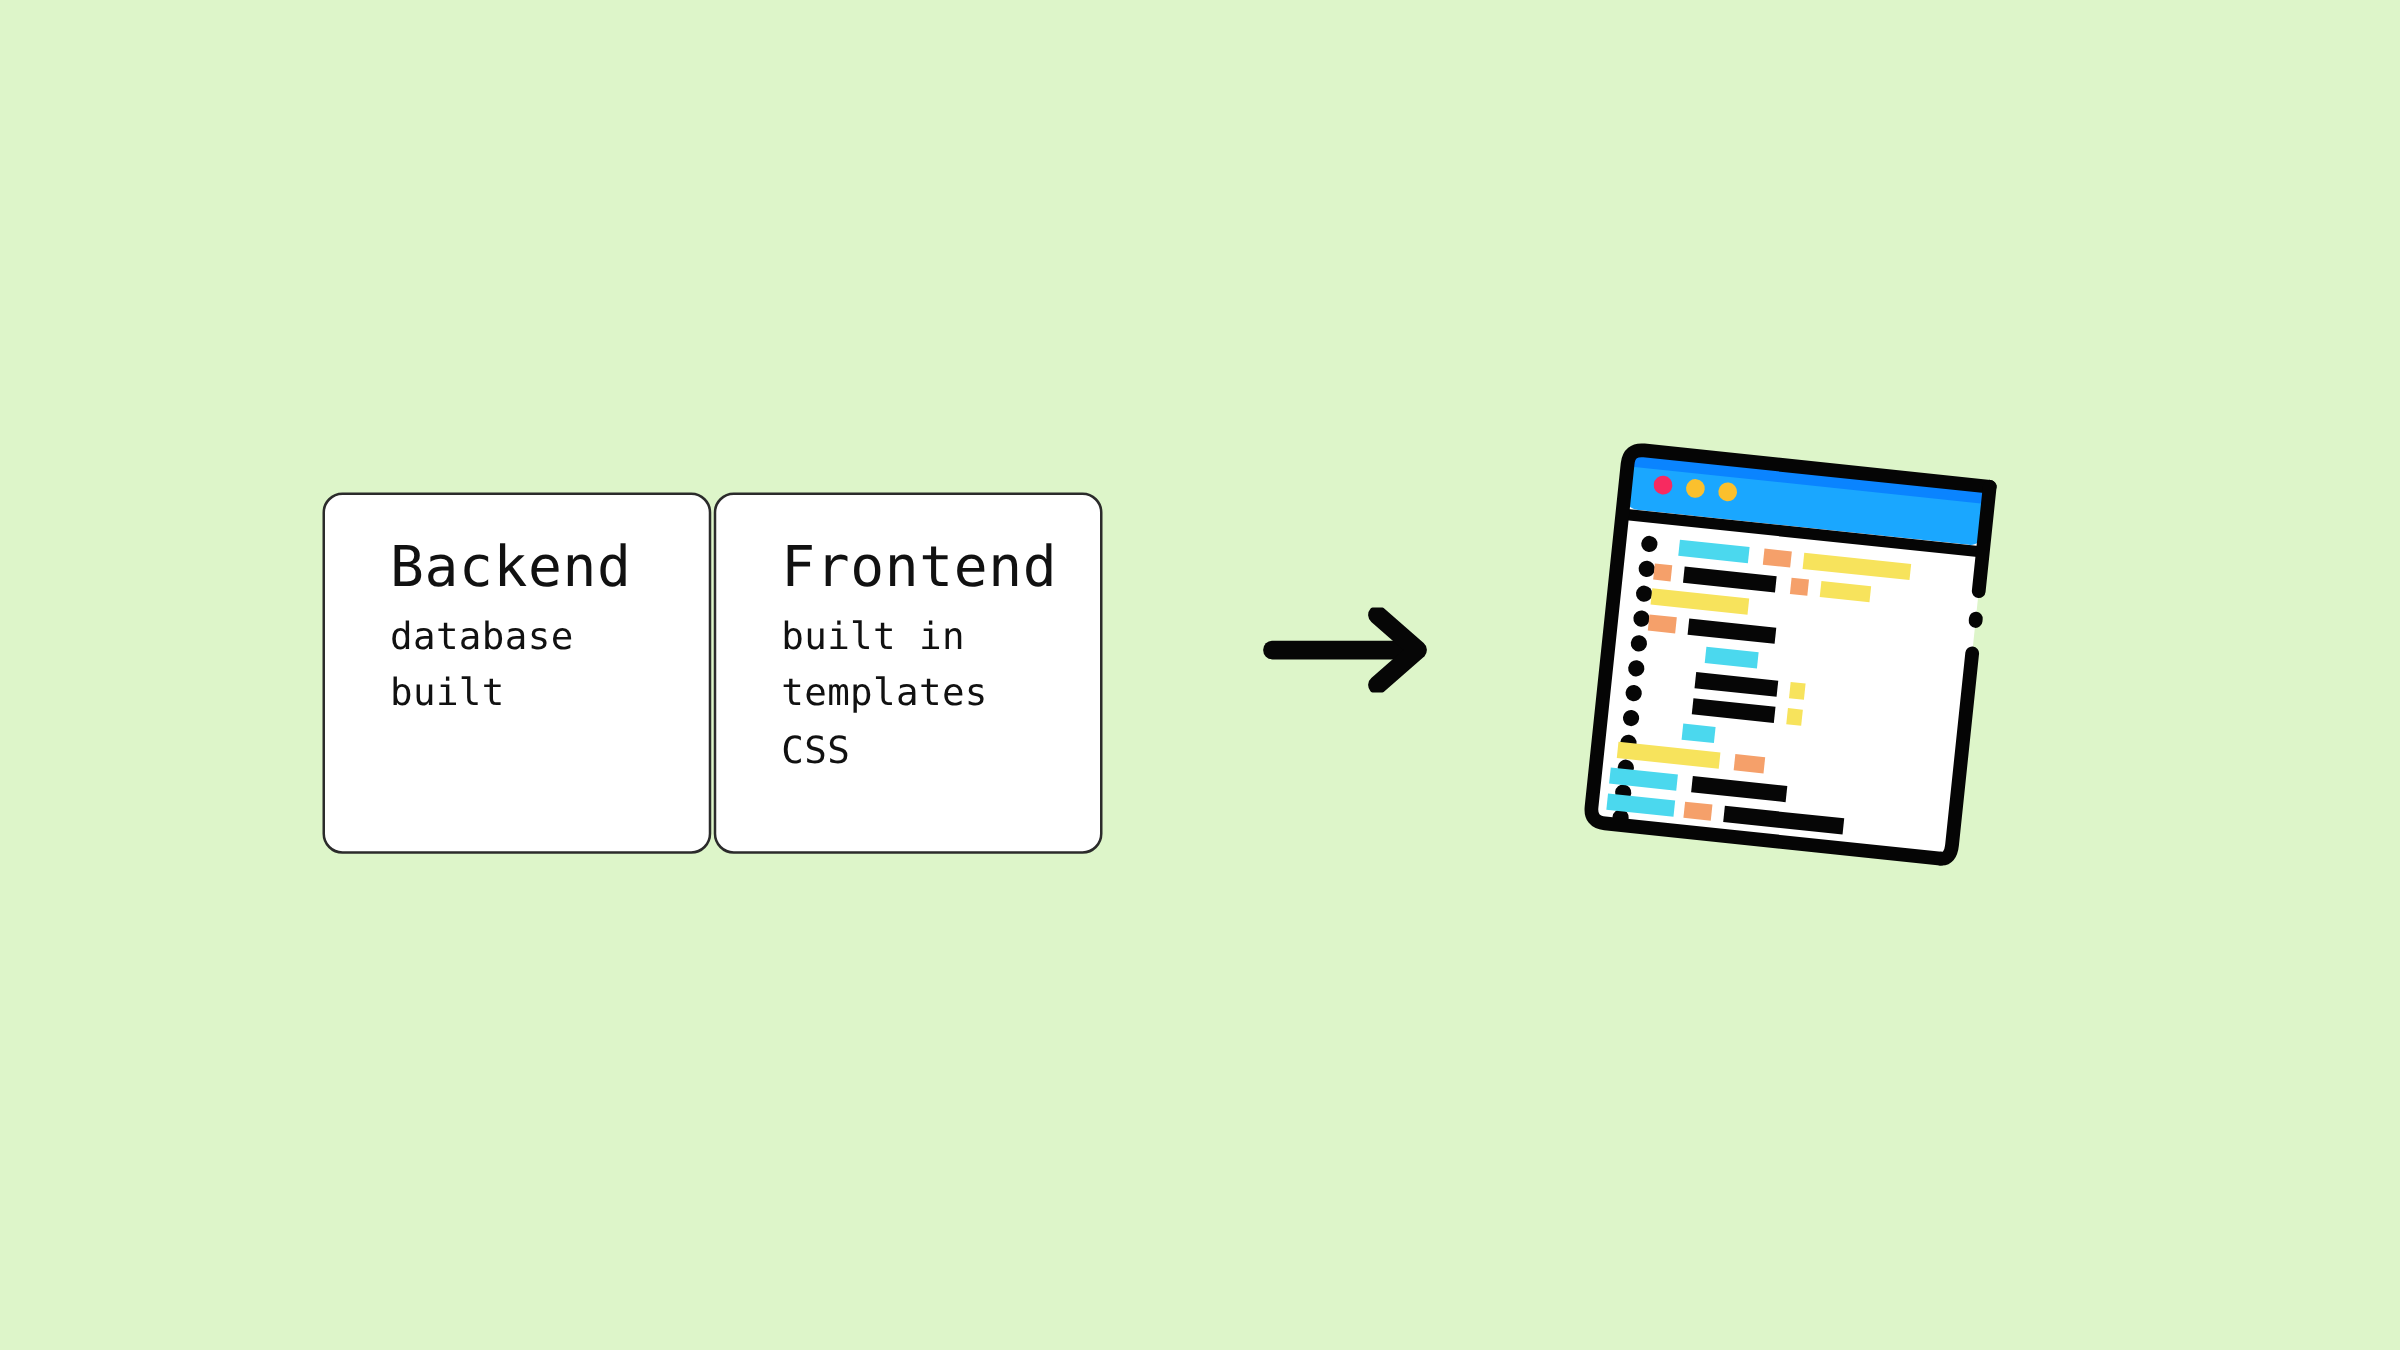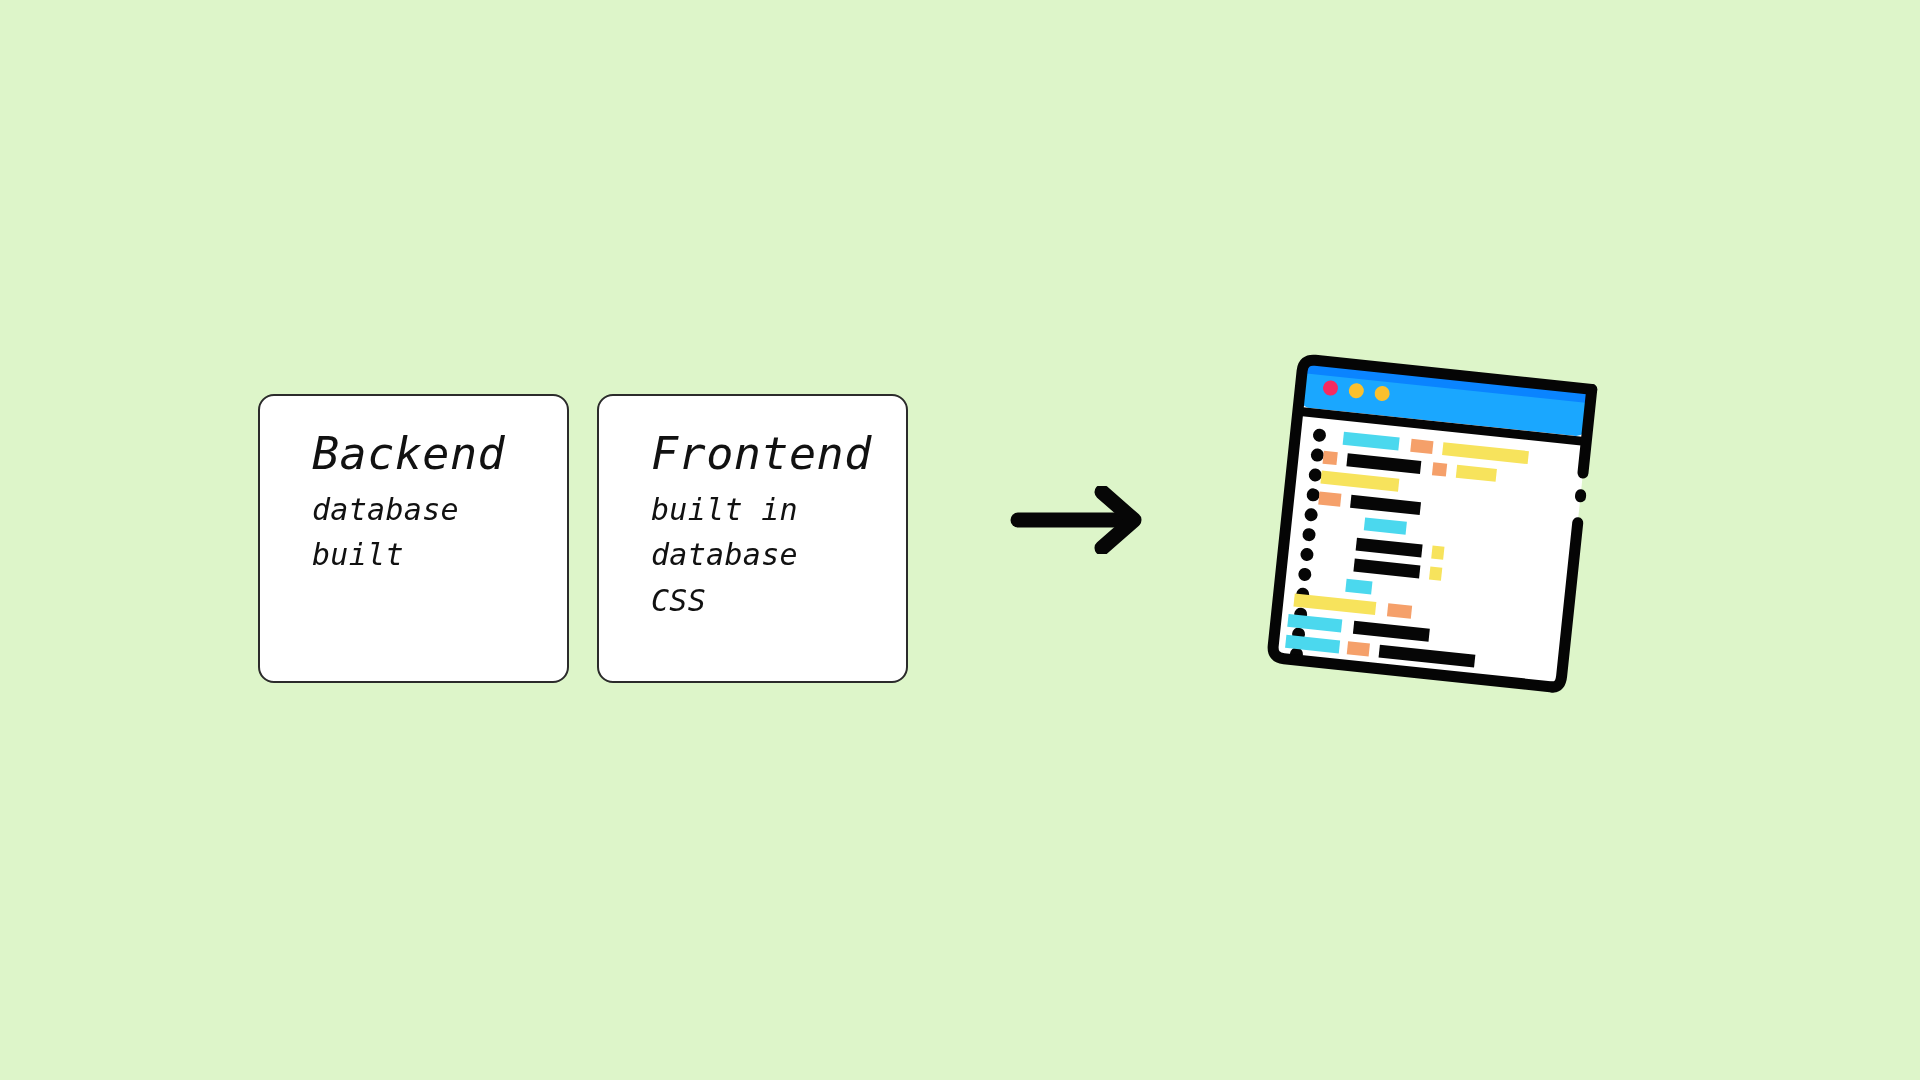--- a/index.html
+++ b/index.html
@@ -11,21 +11,20 @@
     height: 1080px;
     background: #ddf5c9;
     font-family: "DejaVu Sans Mono", "Liberation Mono", monospace;
     overflow: hidden;
     position: relative;
   }
 
   #stage {
     position: absolute;
     inset: 0;
-    font-style: italic;
   }
 
   
   .card {
     position: absolute;
     background: #ffffff;
     border: 2px solid #2b2b2b;
     border-radius: 16px;
     box-sizing: border-box;
     padding: 34px 0 0 52px;
@@ -46,21 +45,21 @@
   .card-list li {
     font-size: 30px;
     line-height: 1.52;
     color: #111111;
     font-weight: 400;
     white-space: pre-line;
     letter-spacing: 0.3px;
   }
 
   #card-backend { left: 258px; top: 394px; width: 311px; height: 289px; }
-  #card-frontend { left: 597px; top: 394px; width: 311px; height: 289px; }
+  #card-frontend { left: 571px; top: 394px; width: 311px; height: 289px; }
 
   
   #arrow {
     position: absolute;
     left: 1010px;
     top: 486px;
     width: 140px;
     height: 68px;
   }
   #arrow svg { display: block; width: 100%; height: 100%; }
@@ -85,21 +84,21 @@
     <ul class="card-list">
       <li>database</li>
       <li>built</li>
     </ul>
   </div>
 
   <div class="card" id="card-frontend">
     <div class="card-title">Frontend</div>
     <ul class="card-list">
       <li>built in
-database</li>
+templates</li>
       <li>CSS</li>
     </ul>
   </div>
 
   <div id="arrow">
     <svg viewBox="0 0 140 68" xmlns="http://www.w3.org/2000/svg">
       <g fill="none" stroke="#060606" stroke-width="15" stroke-linecap="round" stroke-linejoin="round">
         <line x1="8" y1="34" x2="122" y2="34"></line>
         <polyline points="92,6 124,34 92,62"></polyline>
       </g>

